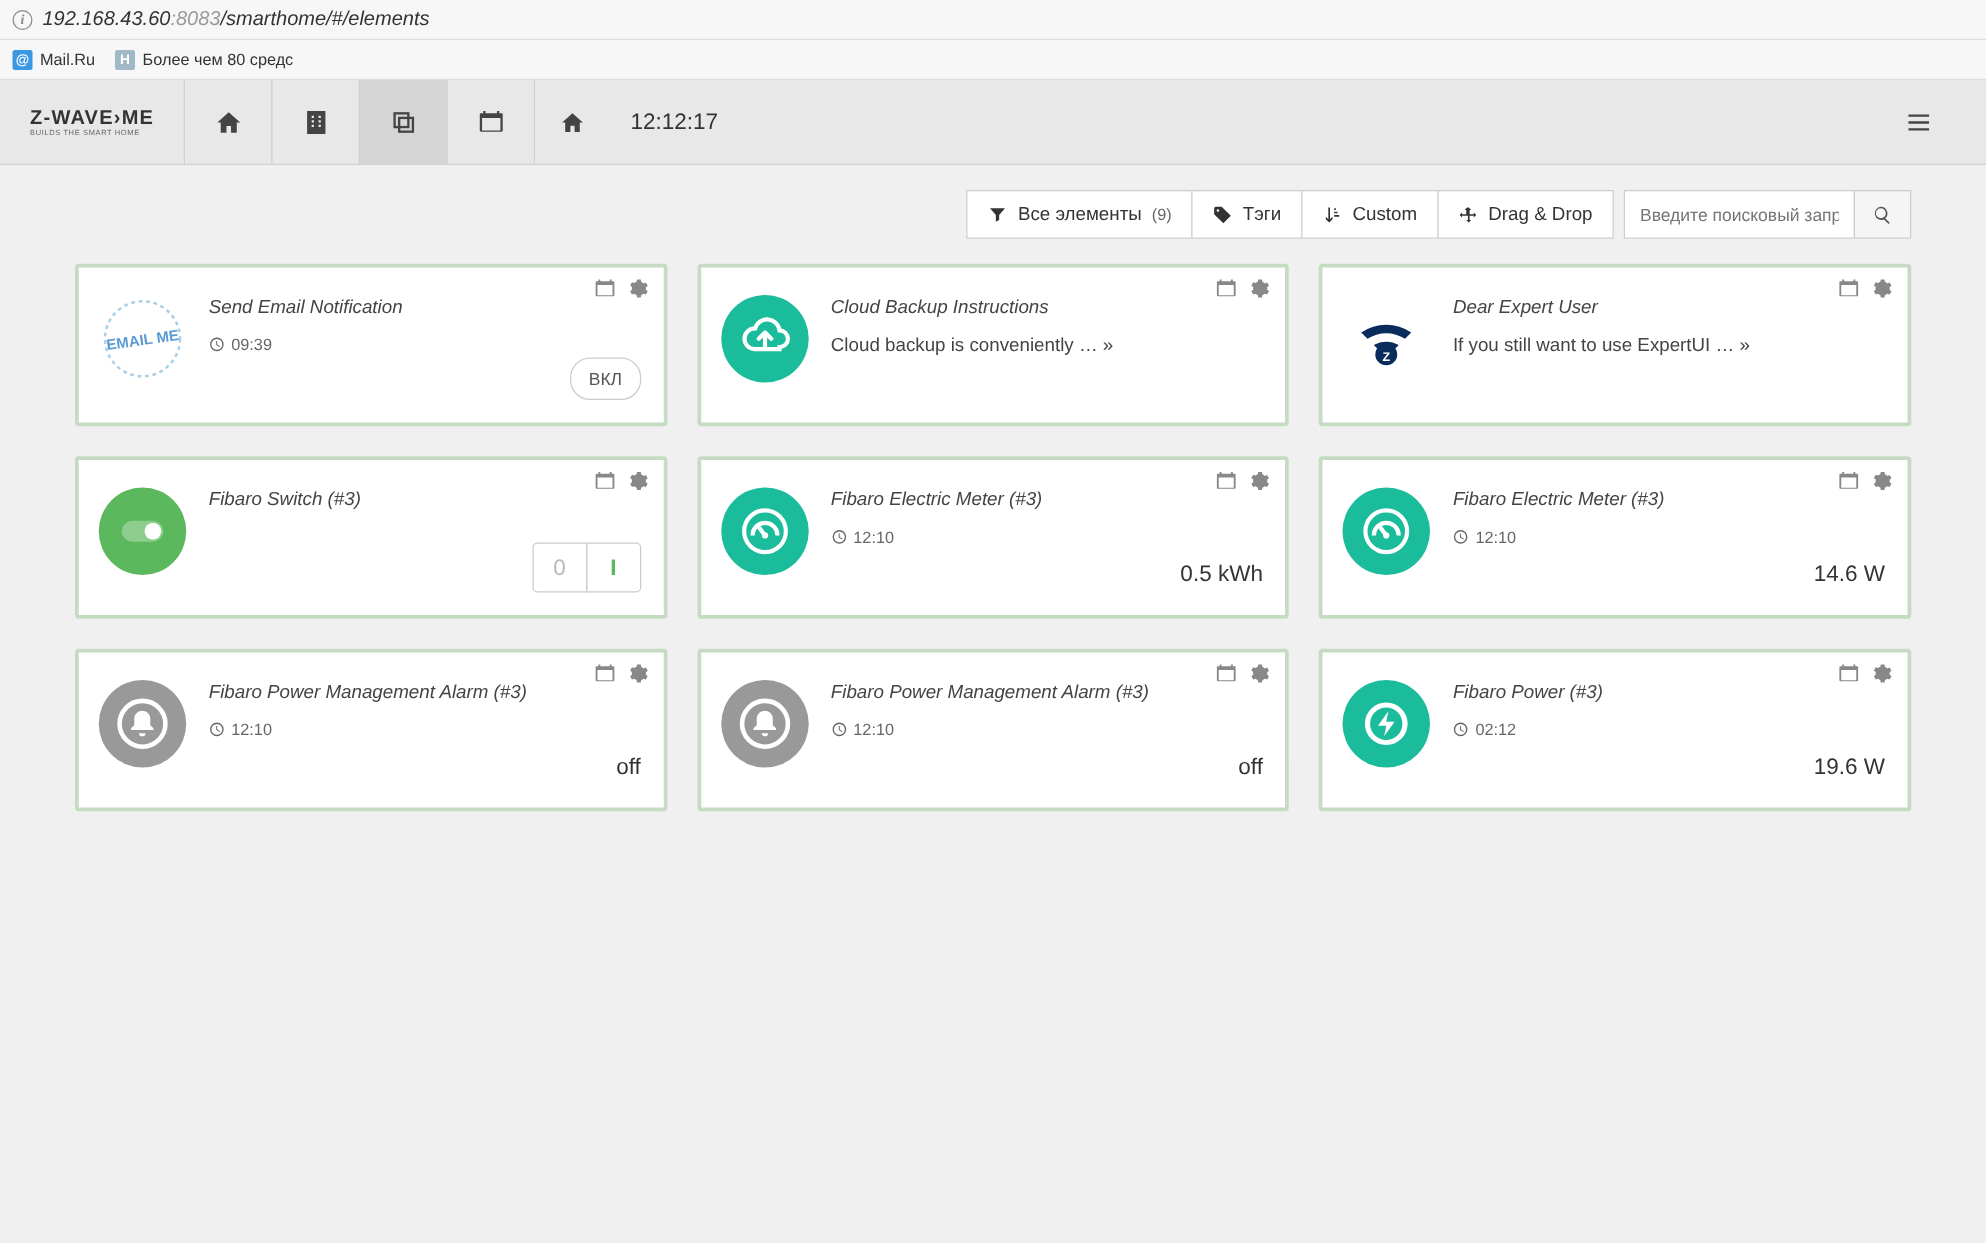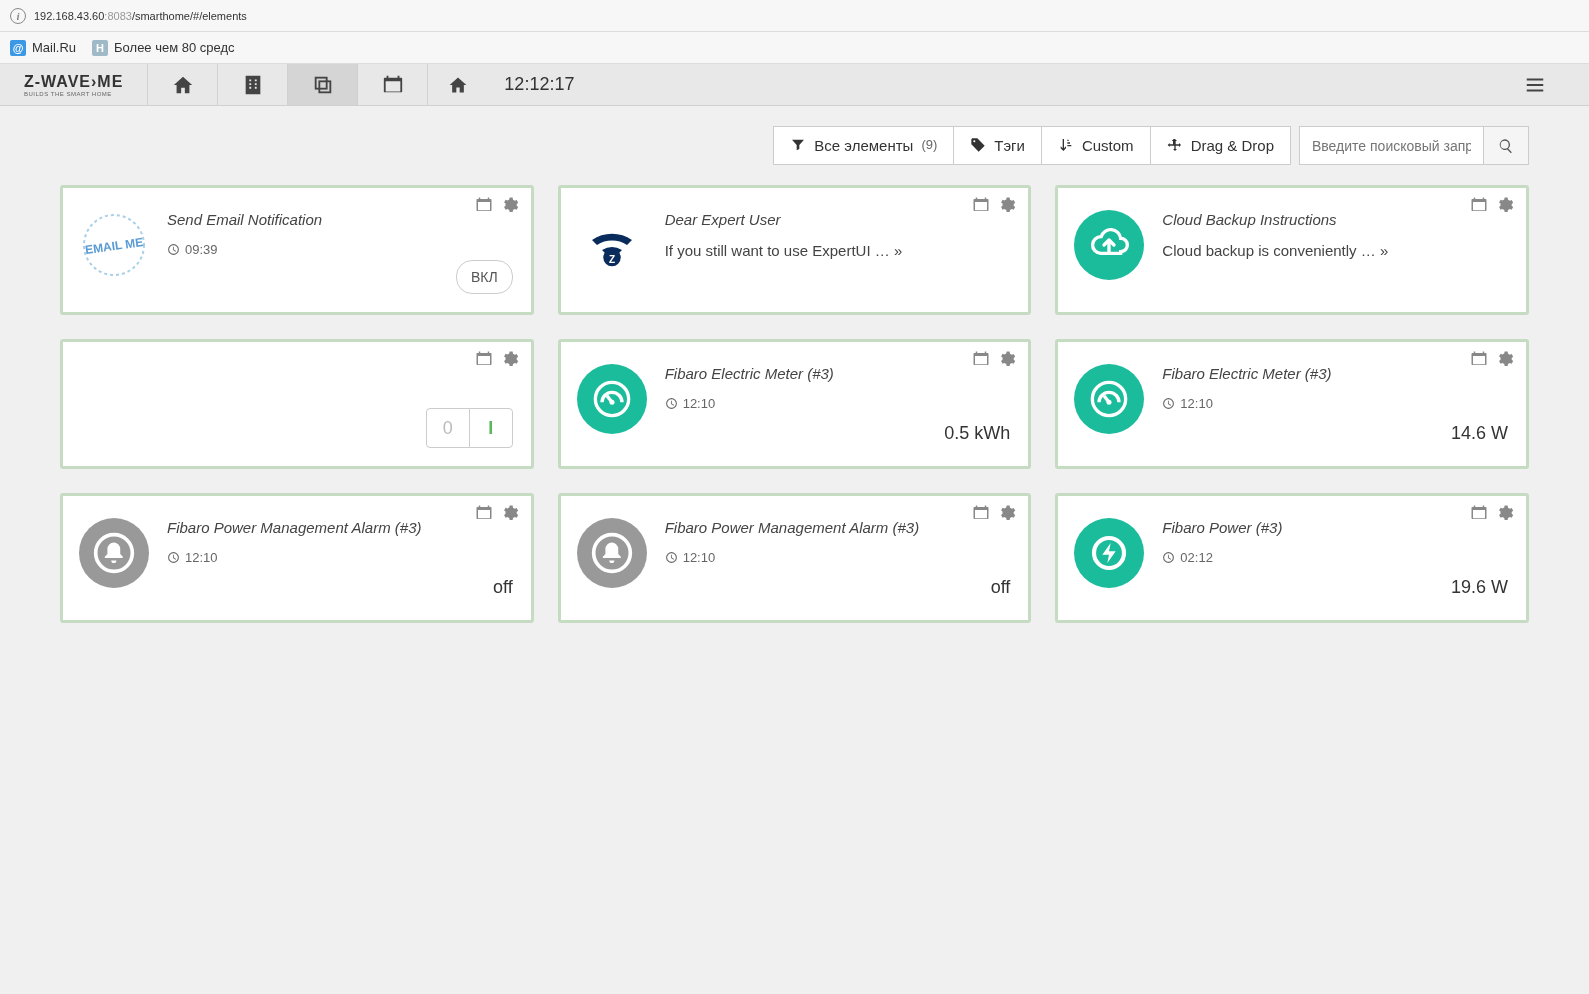--- a/index.html
+++ b/index.html
@@ -1,41 +1,41 @@
 <!DOCTYPE html>
 <html><head>
 <meta charset="utf-8">
 <style>
 * { box-sizing: border-box; margin: 0; padding: 0; }
 body { font-family: "Helvetica Neue", Arial, sans-serif; background: #f0f0f0; color: #333; }
 .browser-bar { background: #f7f7f7; border-bottom: 1px solid #ddd; padding: 5px 10px; display: flex; align-items: center; height: 32px; }
 .info-icon { width: 16px; height: 16px; border: 1px solid #888; border-radius: 50%; display: flex; align-items: center; justify-content: center; font-size: 11px; color: #888; margin-right: 8px; font-style: italic; font-family: Georgia, serif; font-weight: bold; }
-.url-text { font-size: 11px; color: #333; }
+.url-text { font-size: 16px; color: #333; font-style: italic; }
 .url-port { color: #999; }
 .url-path { color: #333; }
 .bookmarks { background: #f7f7f7; border-bottom: 1px solid #ddd; padding: 6px 10px; display: flex; align-items: center; gap: 16px; height: 32px; }
 .bookmark { display: flex; align-items: center; gap: 6px; font-size: 13px; color: #333; cursor: pointer; }
 .bm-icon { width: 16px; height: 16px; display: flex; align-items: center; justify-content: center; font-size: 11px; font-weight: bold; color: #fff; border-radius: 2px; }
 .bm-mail { background: #3b98e4; }
 .bm-habr { background: #9fb9c7; }
-.topnav { background: #e8e8e8; border-bottom: 1px solid #d0d0d0; height: 42px; display: flex; align-items: stretch; padding: 0 24px; }
+.topnav { background: #e8e8e8; border-bottom: 1px solid #d0d0d0; height: 68px; display: flex; align-items: stretch; padding: 0 24px; }
 .logo { display: flex; align-items: center; padding-right: 24px; border-right: 1px solid #d0d0d0; }
 .logo-text { font-size: 16px; font-weight: bold; letter-spacing: 1px; color: #333; }
 .logo-sub { font-size: 6px; letter-spacing: 0.5px; color: #666; }
 .nav-item { width: 70px; display: flex; align-items: center; justify-content: center; border-right: 1px solid #d0d0d0; cursor: pointer; font-size: 20px; color: #444; }
 .nav-item.active { background: #d5d5d5; }
 .nav-item svg { width: 22px; height: 22px; fill: #444; }
 .clock { display: flex; align-items: center; padding: 0 20px; font-size: 18px; color: #333; border-right: none; gap: 28px; }
 .clock svg { width: 20px; height: 20px; fill: #444; margin-right: 8px; }
 .spacer { flex: 1; }
 .hamburger { width: 60px; display: flex; align-items: center; justify-content: center; cursor: pointer; }
 .hamburger svg { width: 22px; height: 22px; fill: #444; }
 .main { padding: 20px 60px; }
 .filterbar { display: flex; justify-content: flex-end; margin-bottom: 20px; gap: 0; }
-.filter-btn { background: #fff; border: 1px solid #ccc; padding: 10px 16px; font-size: 15px; color: #333; display: flex; gap: 8px; cursor: pointer; margin-left: -1px; white-space: nowrap; }
+.filter-btn { background: #fff; border: 1px solid #ccc; padding: 10px 16px; font-size: 15px; color: #333; display: flex; align-items: center; gap: 8px; cursor: pointer; margin-left: -1px; white-space: nowrap; }
 .filter-btn svg { width: 16px; height: 16px; fill: #333; }
 .filter-count { font-size: 13px; color: #666; }
 .search-input { border: 1px solid #ccc; padding: 10px 12px; font-size: 14px; width: 185px; margin-left: 8px; }
 .search-btn { border: 1px solid #ccc; background: #f5f5f5; padding: 10px 14px; margin-left: -1px; cursor: pointer; display: flex; align-items: center; }
 .search-btn svg { width: 16px; height: 16px; fill: #555; }
 .grid { display: grid; grid-template-columns: repeat(3, 1fr); gap: 24px; }
 .card { background: #fff; border: 3px solid #c5dcc3; border-radius: 3px; padding: 14px 16px; position: relative; min-height: 130px; }
 .card-icons { position: absolute; top: 8px; right: 12px; display: flex; gap: 8px; }
 .card-icons svg { width: 18px; height: 18px; fill: #888; cursor: pointer; }
 .card-body { display: flex; gap: 18px; align-items: flex-start; padding-top: 8px; }
@@ -257,20 +257,44 @@
       <div class="card-icons">
         <svg viewBox="0 0 24 24">
             <use href="#i-cal"></use>
           </svg>
         <svg viewBox="0 0 24 24">
             <use href="#i-gear"></use>
           </svg>
       </div>
       <div class="card-body">
         <div class="device-icon">
+            <div class="icon-circle teal white-svg">
+              <svg viewBox="0 0 24 24">
+                <use href="#i-cloud"></use>
+              </svg>
+            </div>
+          </div>
+        <div class="card-content">
+          <div class="card-title">Cloud Backup Instructions</div>
+          <div class="card-desc">Cloud backup is conveniently … »</div>
+        </div>
+      </div>
+    </div>
+
+    <div class="card">
+      <div class="card-icons">
+        <svg viewBox="0 0 24 24">
+            <use href="#i-cal"></use>
+          </svg>
+        <svg viewBox="0 0 24 24">
+            <use href="#i-gear"></use>
+          </svg>
+      </div>
+      <div class="card-body">
+        <div class="device-icon">
             <svg viewBox="0 0 24 24" width="60" height="60">
               <use href="#i-wifi"></use>
             </svg>
           </div>
         <div class="card-content">
           <div class="card-title">Dear Expert User</div>
           <div class="card-desc">If you still want to use ExpertUI … »</div>
         </div>
       </div>
     </div>
@@ -279,41 +303,29 @@
       <div class="card-icons">
         <svg viewBox="0 0 24 24">
             <use href="#i-cal"></use>
           </svg>
         <svg viewBox="0 0 24 24">
             <use href="#i-gear"></use>
           </svg>
       </div>
       <div class="card-body">
         <div class="device-icon">
-            <div class="icon-circle teal white-svg">
-              <svg viewBox="0 0 24 24">
-                <use href="#i-cloud"></use>
-              </svg>
-            </div>
-          </div>
-        <div class="card-content">
-          <div class="card-title">Cloud Backup Instructions</div>
-          <div class="card-desc">Cloud backup is conveniently … »</div>
-        </div>
-      </div>
-    </div>
-
-    <div class="card">
-      <div class="card-icons">
-        <svg viewBox="0 0 24 24">
-            <use href="#i-cal"></use>
-          </svg>
-        <svg viewBox="0 0 24 24">
-            <use href="#i-gear"></use>
-          </svg>
+            <div class="icon-circle green white-svg">
+              <svg viewBox="0 0 24 24">
+                <use href="#i-toggle"></use>
+              </svg>
+            </div>
+          </div>
+        <div class="card-content">
+          <div class="card-title">Fibaro Switch (#3)</div>
+        </div>
       </div>
       <div class="switch-btns">
         <button>0</button>
         <button>I</button>
       </div>
     </div>
 
     <div class="card">
       <div class="card-icons">
         <svg viewBox="0 0 24 24">

